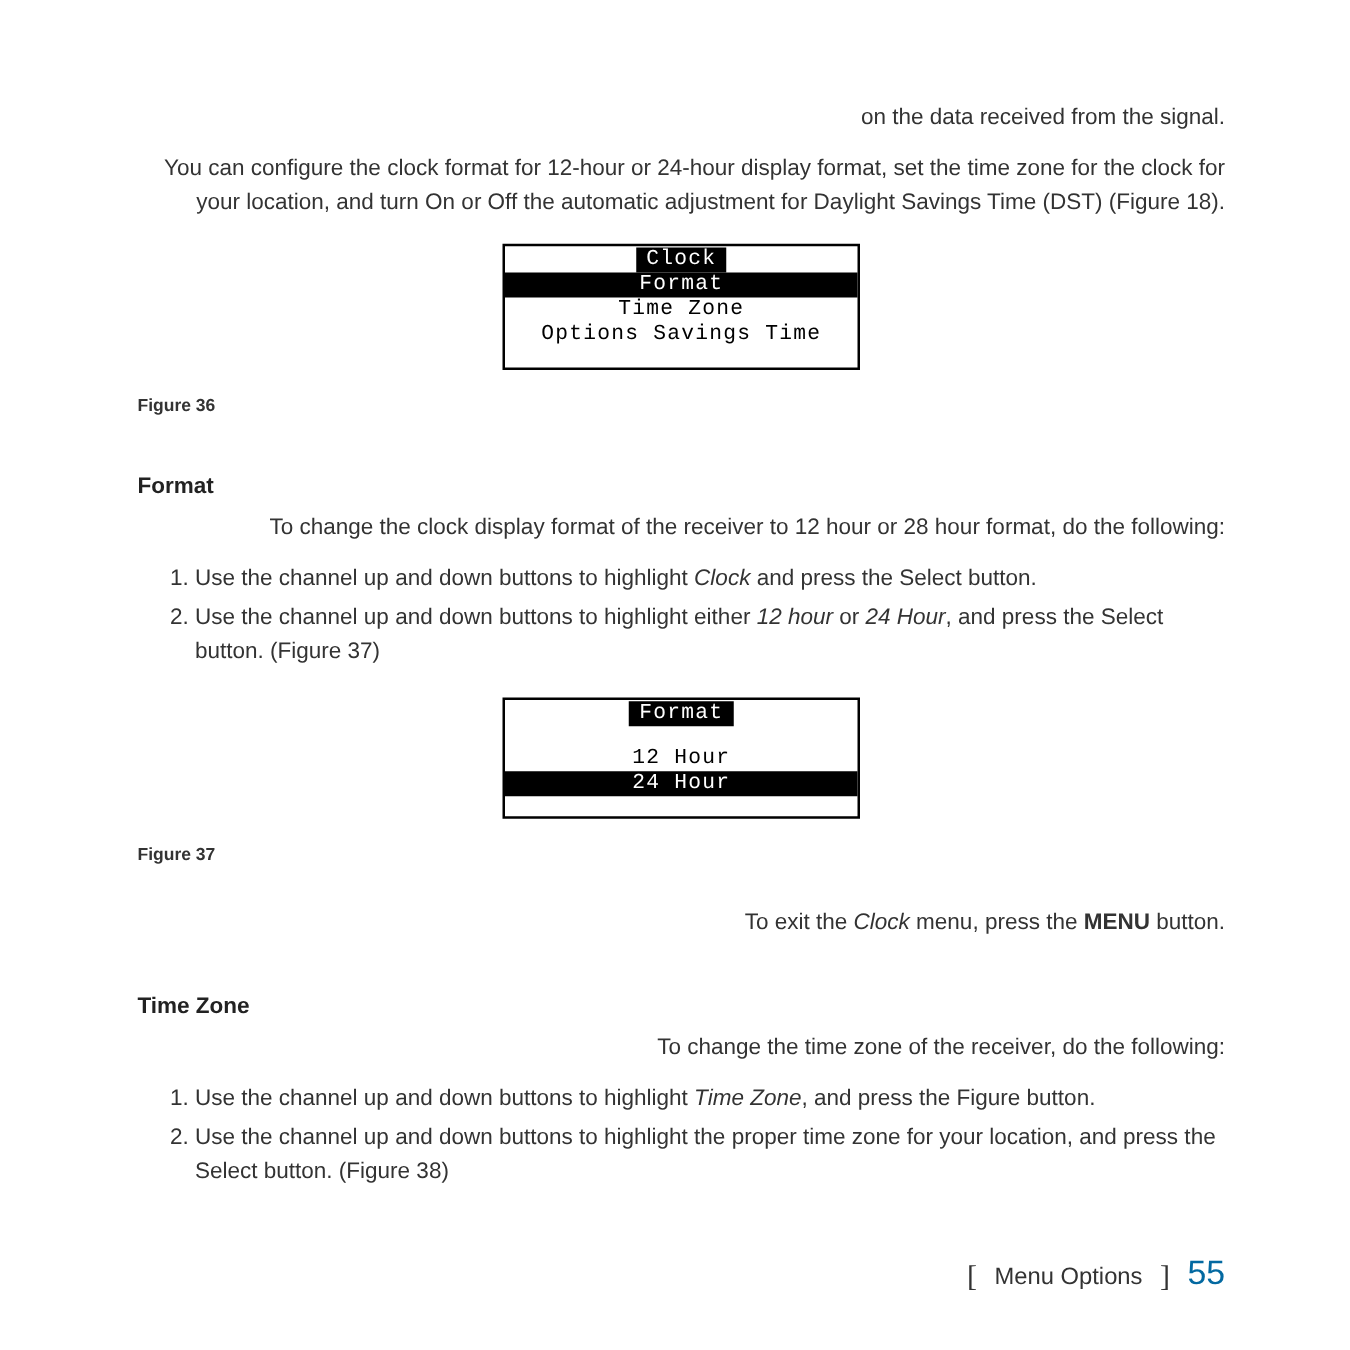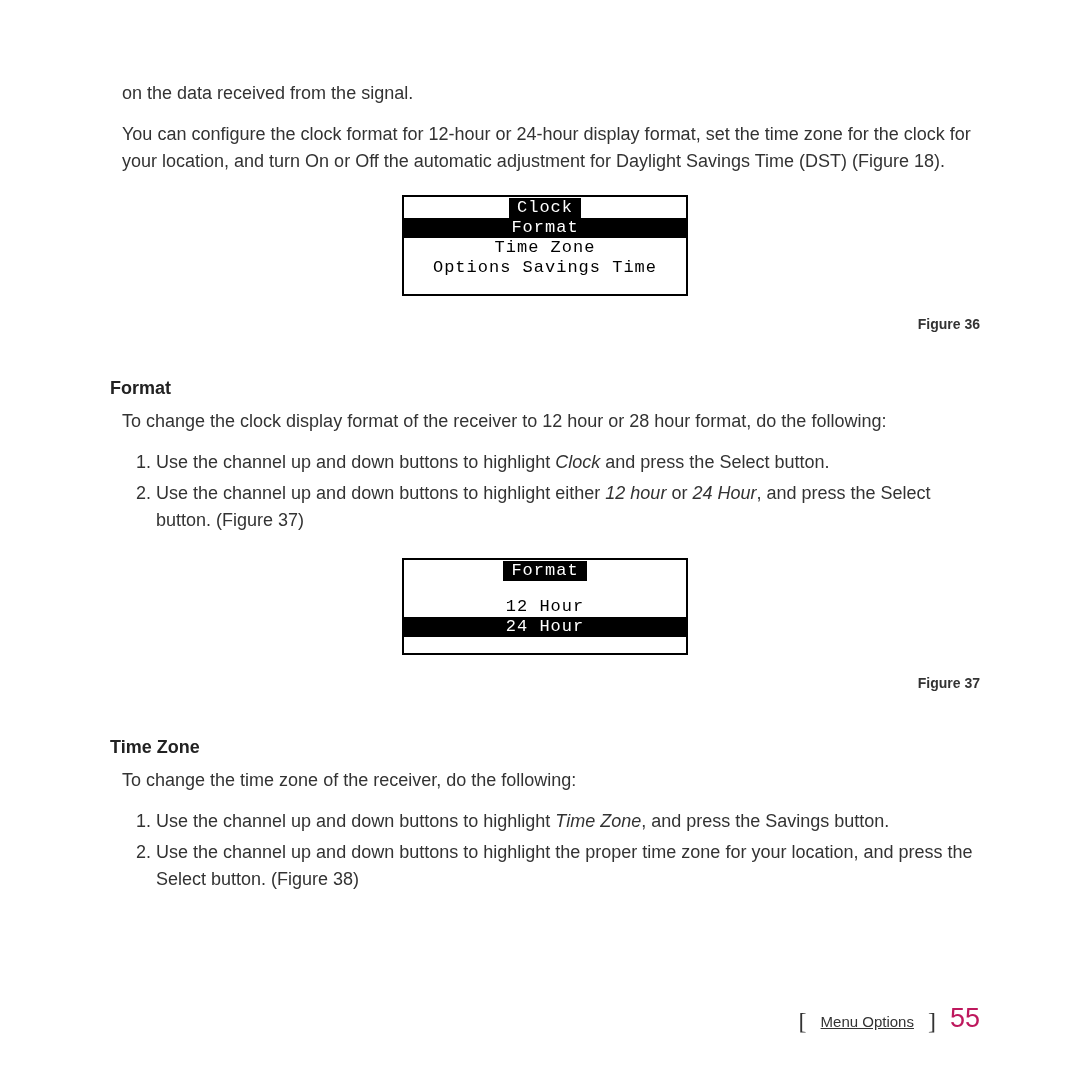--- a/index.html
+++ b/index.html
@@ -10,22 +10,23 @@
     width: 1080px;
     height: 1080px;
     position: relative;
   }
   .page {
     padding: 80px 100px 40px 110px;
     line-height: 1.5;
     font-size: 18px;
   }
   .para {
-    margin: 0 0 14px 12px;
+    margin: 0 0 14px 0;
     color: #333;
+    text-align: right;
   }
   .section-heading {
     font-weight: bold;
     color: #222;
     margin: 40px 0 6px 0;
   }
   ol.steps {
     margin: 6px 0 24px 0;
     padding-left: 46px;
   }
@@ -64,21 +65,21 @@
     display: inline-block;
   }
   .lcd .row.inverted {
     background: #000;
     color: #fff;
   }
   .lcd .row.empty {
     height: 16px;
   }
   .figcap {
-    text-align: right;
+    text-align: left;
     font-weight: bold;
     color: #333;
     font-size: 14px;
     margin: 18px 0 30px 0;
   }
   .footer {
     position: absolute;
     right: 100px;
     bottom: 46px;
     font-size: 17px;
@@ -87,26 +88,25 @@
     align-items: baseline;
     gap: 14px;
   }
   .footer .bracket {
     font-family: "Times New Roman", serif;
     font-size: 24px;
     position: relative;
     top: 2px;
   }
   .footer .section {
-    font-size: 15px;
-    text-decoration: underline;
+    font-size: 19px;
   }
   .footer .pagenum {
     font-size: 27px;
-    color: #be185d;
+    color: #0369a1;
   }
 </style>
 </head>
 <body>
 
 <div class="page">
 
   <p class="para">on the data received from the signal.</p>
 
   <p class="para">You can configure the clock format for 12-hour or 24-hour display format, set the time zone for the clock for your location, and turn On or Off the automatic adjustment for Daylight Savings Time (DST) (Figure 18).</p>
@@ -133,25 +133,26 @@
     <div class="lcd">
       <div class="row title"><span class="tag">Format</span></div>
       <div class="row empty"></div>
       <div class="row">12 Hour</div>
       <div class="row inverted">24 Hour</div>
       <div class="row empty"></div>
     </div>
   </div>
   <div class="figcap">Figure 37</div>
 
+  <p class="para"><span>To exit the </span><span class="italic">Clock</span><span> menu, press the </span><span class="bold">MENU</span><span> button.</span></p>
 
   <div class="section-heading">Time Zone</div>
   <p class="para">To change the time zone of the receiver, do the following:</p>
   <ol class="steps">
-    <li><span>Use the channel up and down buttons to highlight </span><span class="italic">Time Zone</span><span>, and press the Savings button.</span></li>
+    <li><span>Use the channel up and down buttons to highlight </span><span class="italic">Time Zone</span><span>, and press the Figure button.</span></li>
     <li>Use the channel up and down buttons to highlight the proper time zone for your location, and press the Select button. (Figure 38)</li>
   </ol>
 
 </div>
 
 <div class="footer">
   <span class="bracket">[</span>
   <span class="section">Menu Options</span>
   <span class="bracket">]</span>
   <span class="pagenum">55</span>

